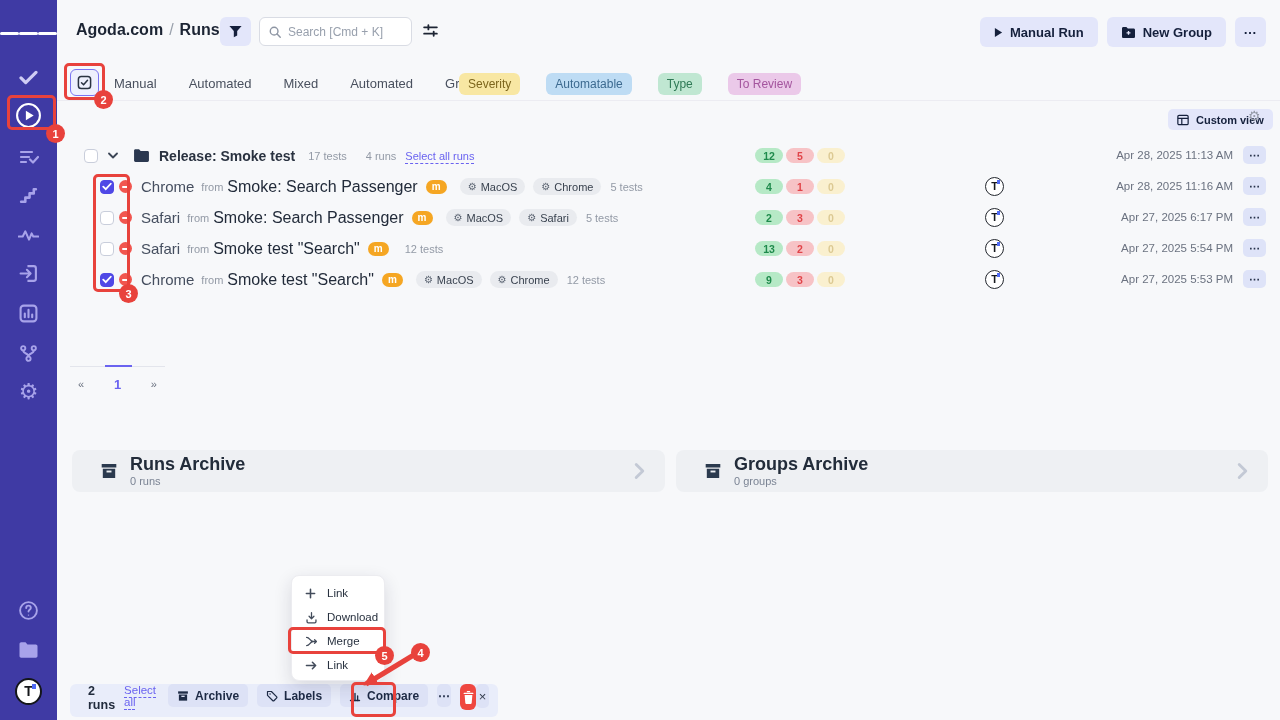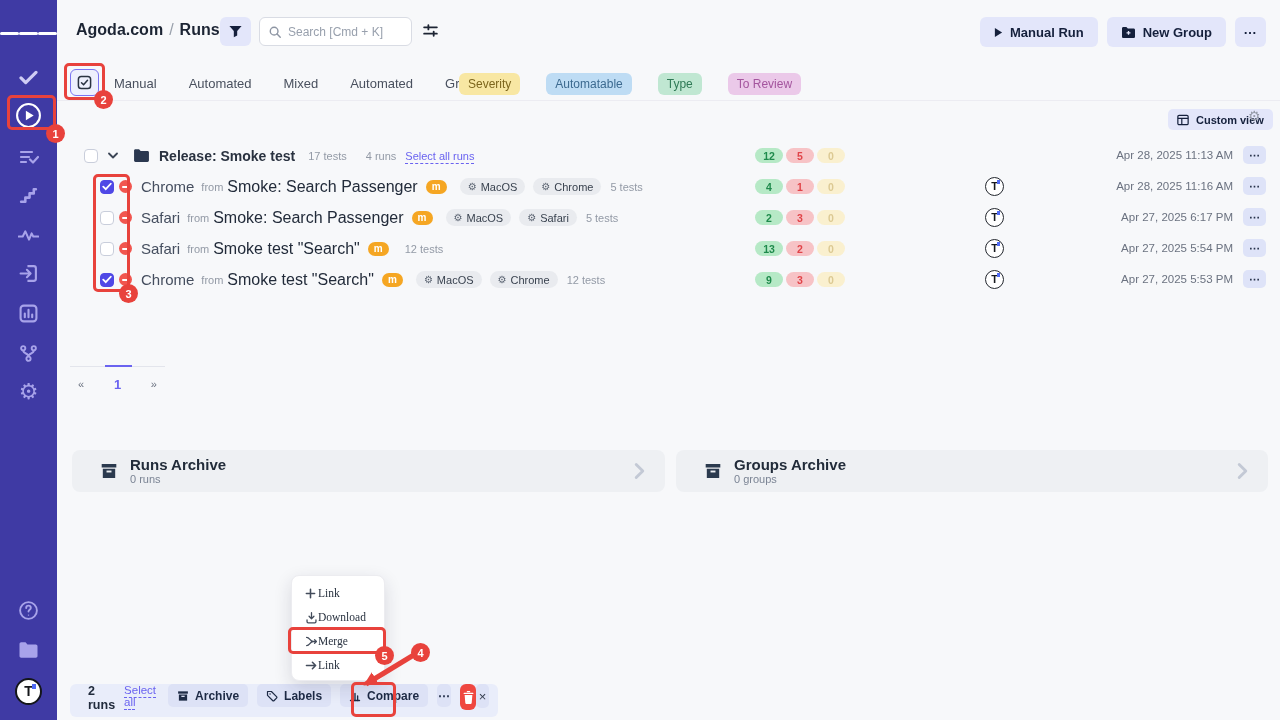--- a/index.html
+++ b/index.html
@@ -83,28 +83,28 @@
   
   .pag-line { position:absolute; left:70px; top:366px; width:95px; border-top:1px solid #e3e5ec; }
   .pag-active-line { position:absolute; left:105px; top:365px; width:27px; height:2px; background:#6a63f0; }
   .pag { position:absolute; left:70px; top:376px; width:95px; display:flex; justify-content:space-between; align-items:center; }
   .pag .nav { font-size:11px; color:#6b7280; cursor:pointer; padding:2px 8px; }
   .pag .cur { font-size:13px; font-weight:700; color:#6a63f0; cursor:pointer; }
 
   
   .arch-card { position:absolute; top:450px; height:42px; background:#eef0f3; border-radius:8px; display:flex; align-items:center; cursor:pointer; }
   .arch-card .ic { margin:0 12px 0 28px; color:#2b3a4e; display:flex; }
-  .arch-title { font-size:15px; font-weight:700; color:#222c3a; line-height:1.1; }
+  .arch-title { font-size:18px; font-weight:700; color:#222c3a; line-height:1.1; }
   .arch-sub { font-size:11px; color:#7b8494; }
   .arch-chev { margin-left:auto; margin-right:20px; color:#c3c9d5; display:flex; }
 
   
   .ctx-menu { position:absolute; left:291px; top:575px; width:94px; height:106px; background:#fff; border:1px solid #ececf0;
               border-radius:8px; box-shadow:0 6px 18px rgba(25,30,60,.14); z-index:50; padding:5px 0; }
-  .ctx-item { height:24px; display:flex; align-items:center; padding-left:13px; font-size:11.5px; color:#28313f; cursor:pointer;font-family:Liberation Serif, serif; }
+  .ctx-item { height:24px; display:flex; align-items:center; gap:9px; padding-left:13px; font-size:11.5px; color:#28313f; cursor:pointer; }
   .ctx-item .ic { width:13px; display:flex; color:#434c5b; }
 
   
   .sel-bar { position:absolute; left:70px; top:684px; width:428px; height:33px; background:#e9edfa; border-radius:6px;
              display:flex; align-items:flex-start; padding:0 6px 0 18px; z-index:40; }
   .sel-count { font-size:12.5px; font-weight:700; color:#222c3d; margin-right:9px; }
   .sel-link { font-size:11.5px; margin-right:12px; }
   .btn-bar { height:23px; background:#dde2f6; border:none; border-radius:5px; color:#1d2a45; font-family:inherit; font-size:12px;
              font-weight:700; display:inline-flex; align-items:center; gap:6px; padding:0 9px; margin-right:9px; cursor:pointer; }
   .btn-bar .ic { display:flex; color:#1d2a45; }

